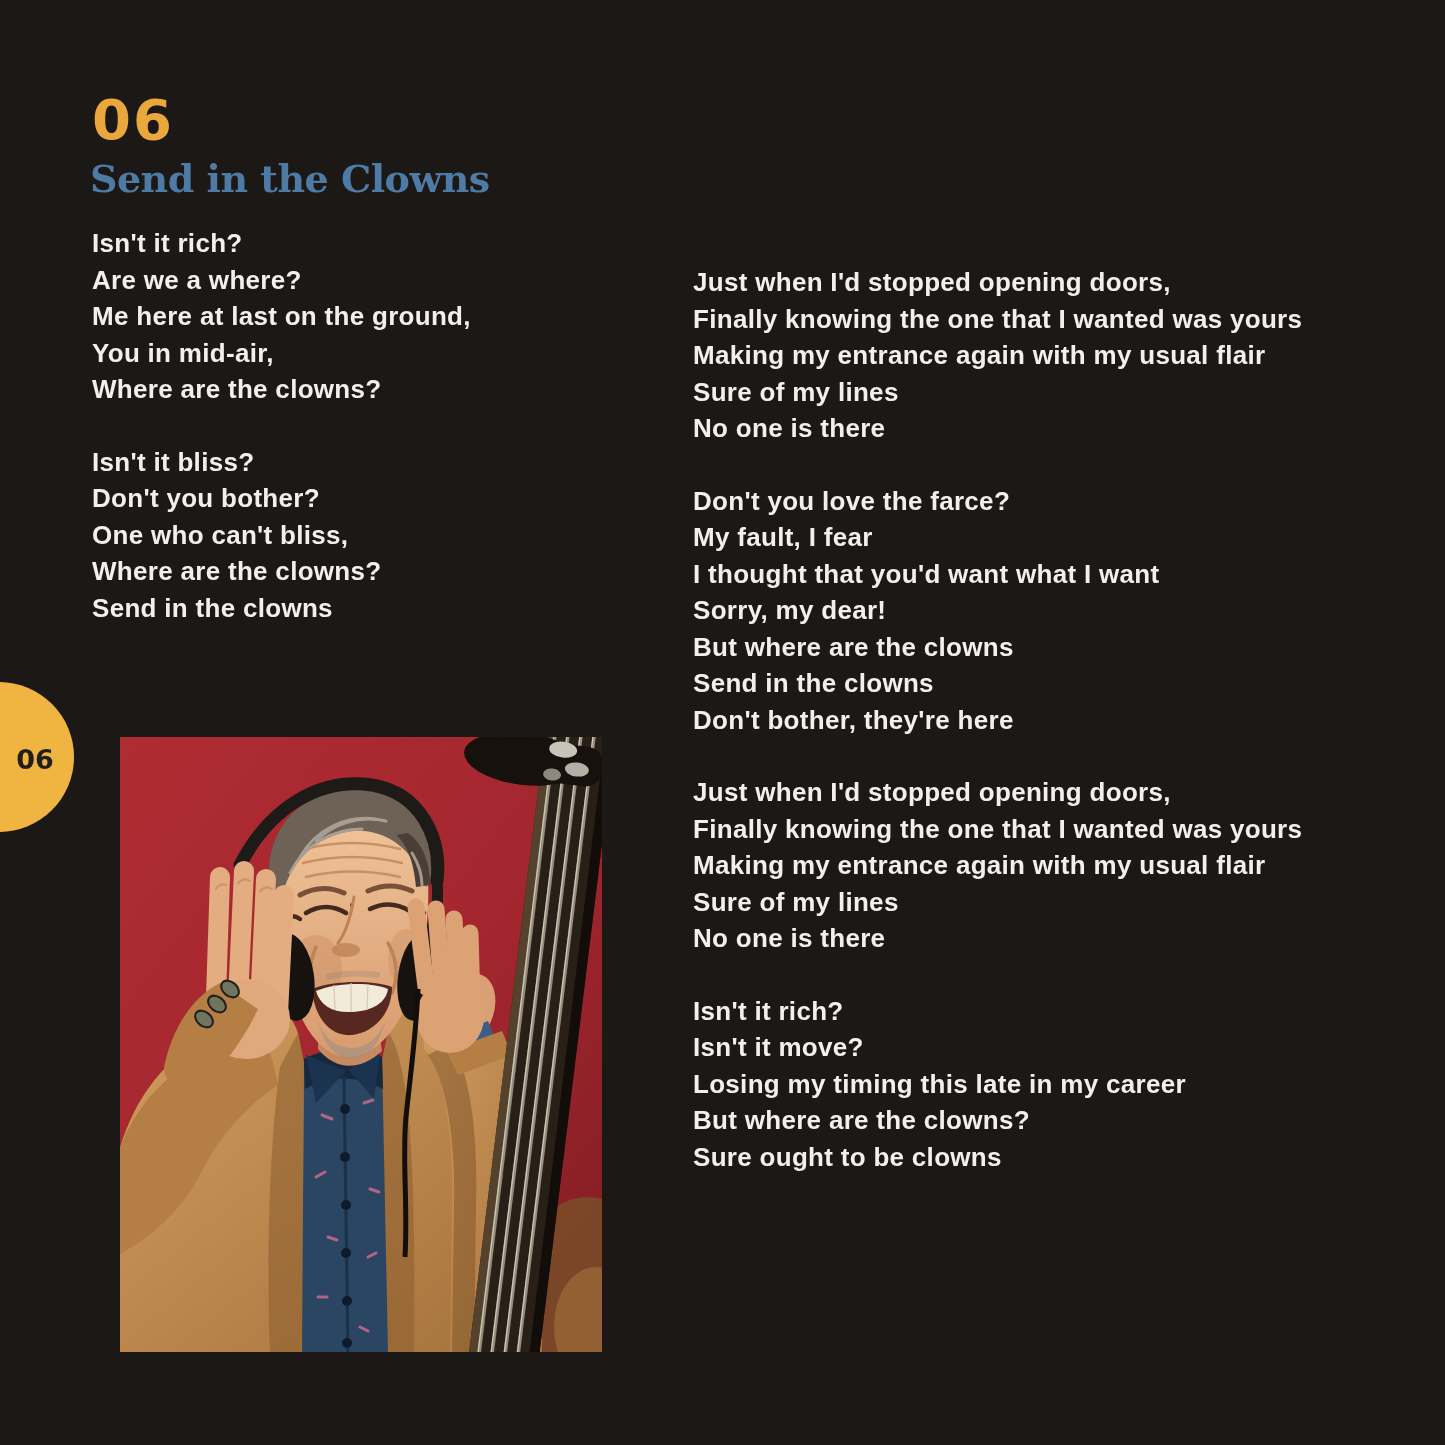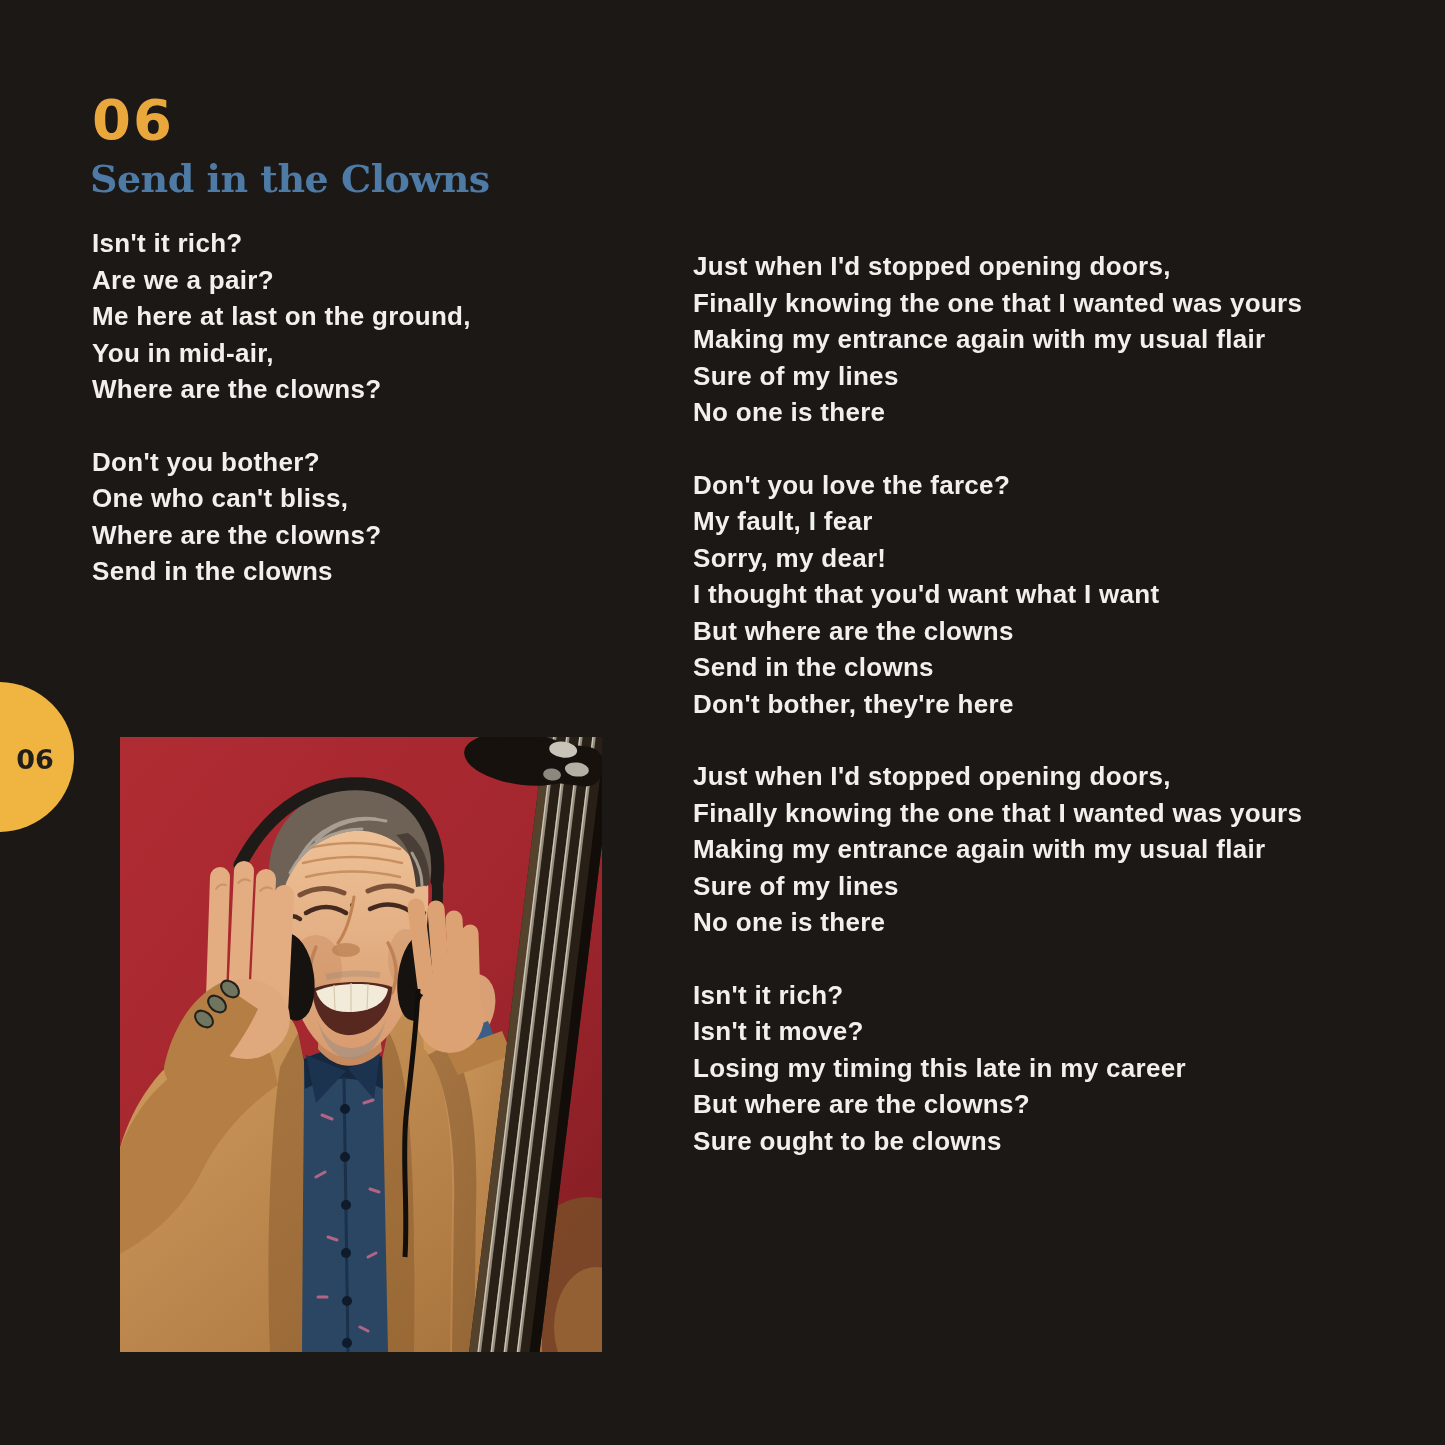--- a/index.html
+++ b/index.html
@@ -15,21 +15,21 @@
     color:#eaa83c;
   }
   .track-title{
     position:absolute;left:90px;top:156px;margin:0;
     font-family:"DejaVu Serif","Liberation Serif",serif;
     font-weight:700;font-size:38px;line-height:1.2;letter-spacing:-0.5px;
     color:#4e7aa6;
   }
   .col{position:absolute;}
   .col-left{left:92px;top:225px;width:560px;}
-  .col-right{left:693px;top:248px;width:640px;}
+  .col-right{left:693px;top:264px;width:640px;}
   .stanza{margin:0 0 36px 0;}
   .lyric-line{
     margin:0;font-size:26px;line-height:36.5px;font-weight:600;
     letter-spacing:0.3px;color:#f2f0ed;
   }
   .side-tab{
     position:absolute;left:-76px;top:682px;width:150px;height:150px;
     border-radius:50%;background:#f0b441;
   }
   .side-tab-label{
@@ -53,46 +53,47 @@
   </div>
 
   <header>
     <div class="track-number">06</div>
     <h1 class="track-title">Send in the Clowns</h1>
   </header>
 
   <section class="col col-left">
     <div class="stanza">
         <p class="lyric-line">Isn't it rich?</p>
-        <p class="lyric-line">Are we a pair?</p>
+        <p class="lyric-line">Are we a where?</p>
         <p class="lyric-line">Me here at last on the ground,</p>
         <p class="lyric-line">You in mid-air,</p>
         <p class="lyric-line">Where are the clowns?</p>
       </div>
     <div class="stanza">
+        <p class="lyric-line">Isn't it bliss?</p>
         <p class="lyric-line">Don't you bother?</p>
         <p class="lyric-line">One who can't bliss,</p>
         <p class="lyric-line">Where are the clowns?</p>
         <p class="lyric-line">Send in the clowns</p>
       </div>
   </section>
 
   <section class="col col-right">
     <div class="stanza">
         <p class="lyric-line">Just when I'd stopped opening doors,</p>
         <p class="lyric-line">Finally knowing the one that I wanted was yours</p>
         <p class="lyric-line">Making my entrance again with my usual flair</p>
         <p class="lyric-line">Sure of my lines</p>
         <p class="lyric-line">No one is there</p>
       </div>
     <div class="stanza">
         <p class="lyric-line">Don't you love the farce?</p>
         <p class="lyric-line">My fault, I fear</p>
+        <p class="lyric-line">I thought that you'd want what I want</p>
         <p class="lyric-line">Sorry, my dear!</p>
-        <p class="lyric-line">I thought that you'd want what I want</p>
         <p class="lyric-line">But where are the clowns</p>
         <p class="lyric-line">Send in the clowns</p>
         <p class="lyric-line">Don't bother, they're here</p>
       </div>
     <div class="stanza">
         <p class="lyric-line">Just when I'd stopped opening doors,</p>
         <p class="lyric-line">Finally knowing the one that I wanted was yours</p>
         <p class="lyric-line">Making my entrance again with my usual flair</p>
         <p class="lyric-line">Sure of my lines</p>
         <p class="lyric-line">No one is there</p>

